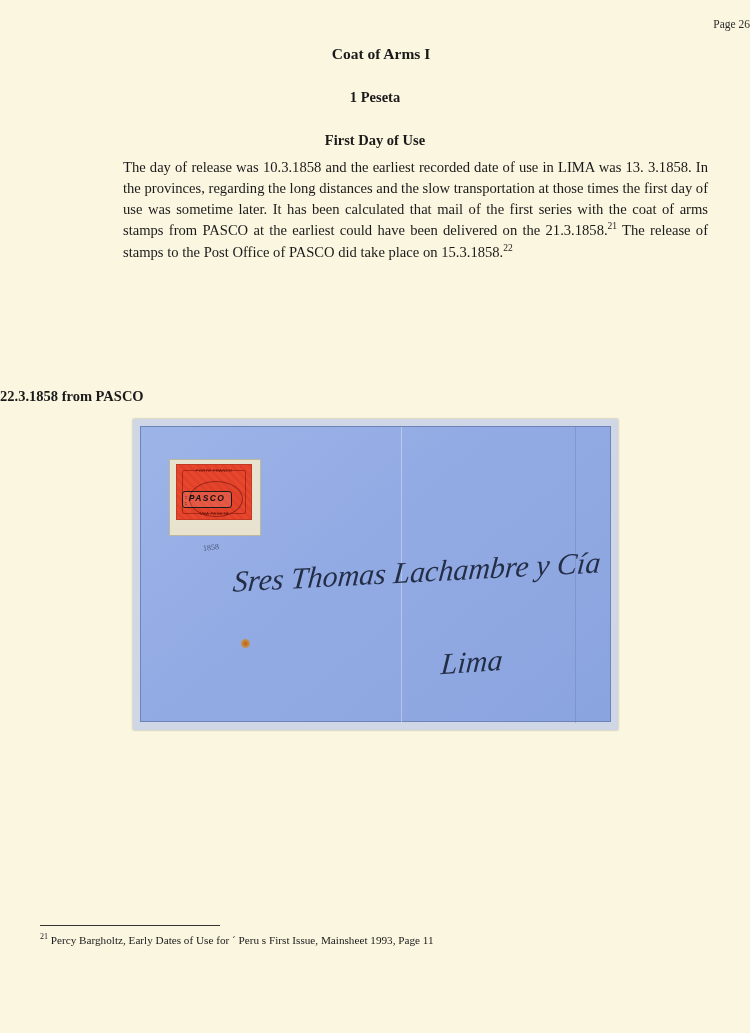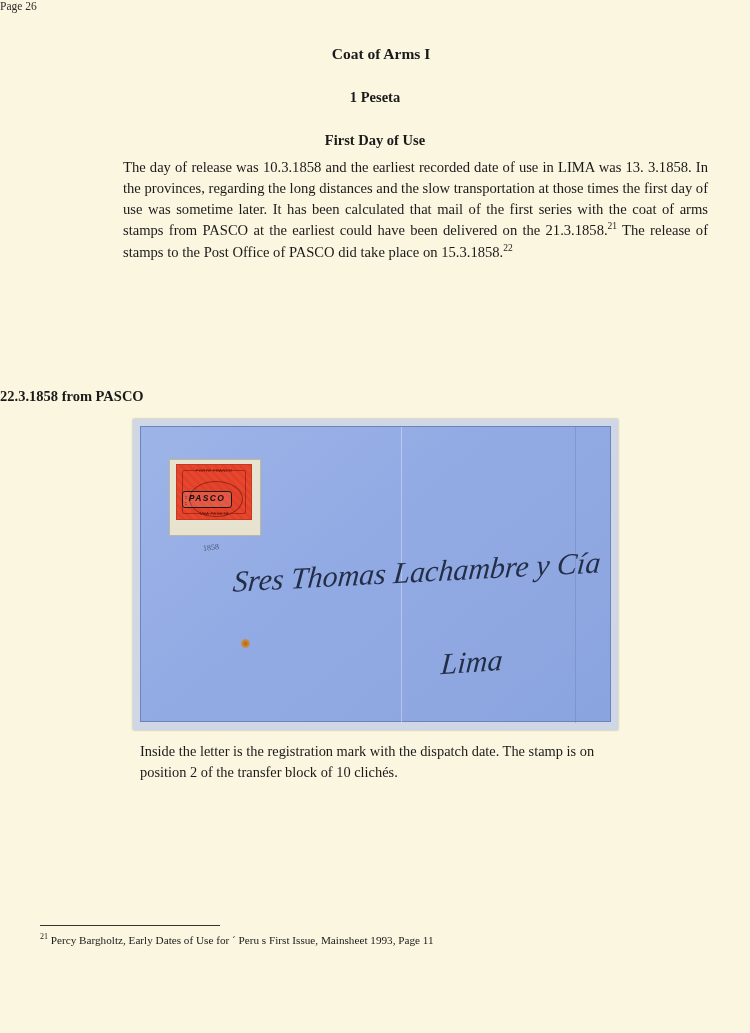--- a/index.html
+++ b/index.html
@@ -16,24 +16,24 @@
   .page {
     position: relative;
     width: 750px;
     height: 1033px;
     background: #fbf6e0;
     box-sizing: border-box;
     overflow: hidden;
   }
   .page-number {
     position: absolute;
-    top: 0;
-    left: 0;
-    width: 750px;
-    text-align: left;
+    top: 18px;
+    left: 0;
+    width: 750px;
+    text-align: right;
     font-size: 11.5px;
     color: #2b2b2b;
   }
   .title-block {
     position: absolute;
     top: 45px;
     left: 0;
     width: 750px;
     text-align: center;
   }
@@ -304,21 +304,20 @@
         <div class="dots-left">: : :</div>
       </div>
 
       <div class="pen-note">1858</div>
       <div class="addr-line1">Sres Thomas Lachambre y Cía</div>
       <div class="addr-line2">Lima</div>
       <div class="stain"></div>
     </div>
   </div>
 
-  <div class="below-caption">Inside the letter is the registration mark with the dispatch date. The stamp is on position 2 of the transfer block of 10 clichés.</div>
 
 
   <div class="footnote-rule"></div>
   <div class="footnotes">
     <div><sup>21</sup> <span>Percy Bargholtz, Early Dates of Use for ´ Peru s First Issue, Mainsheet 1993, Page 11</span></div>
   </div>
 
 </div>
 
 </body></html>

